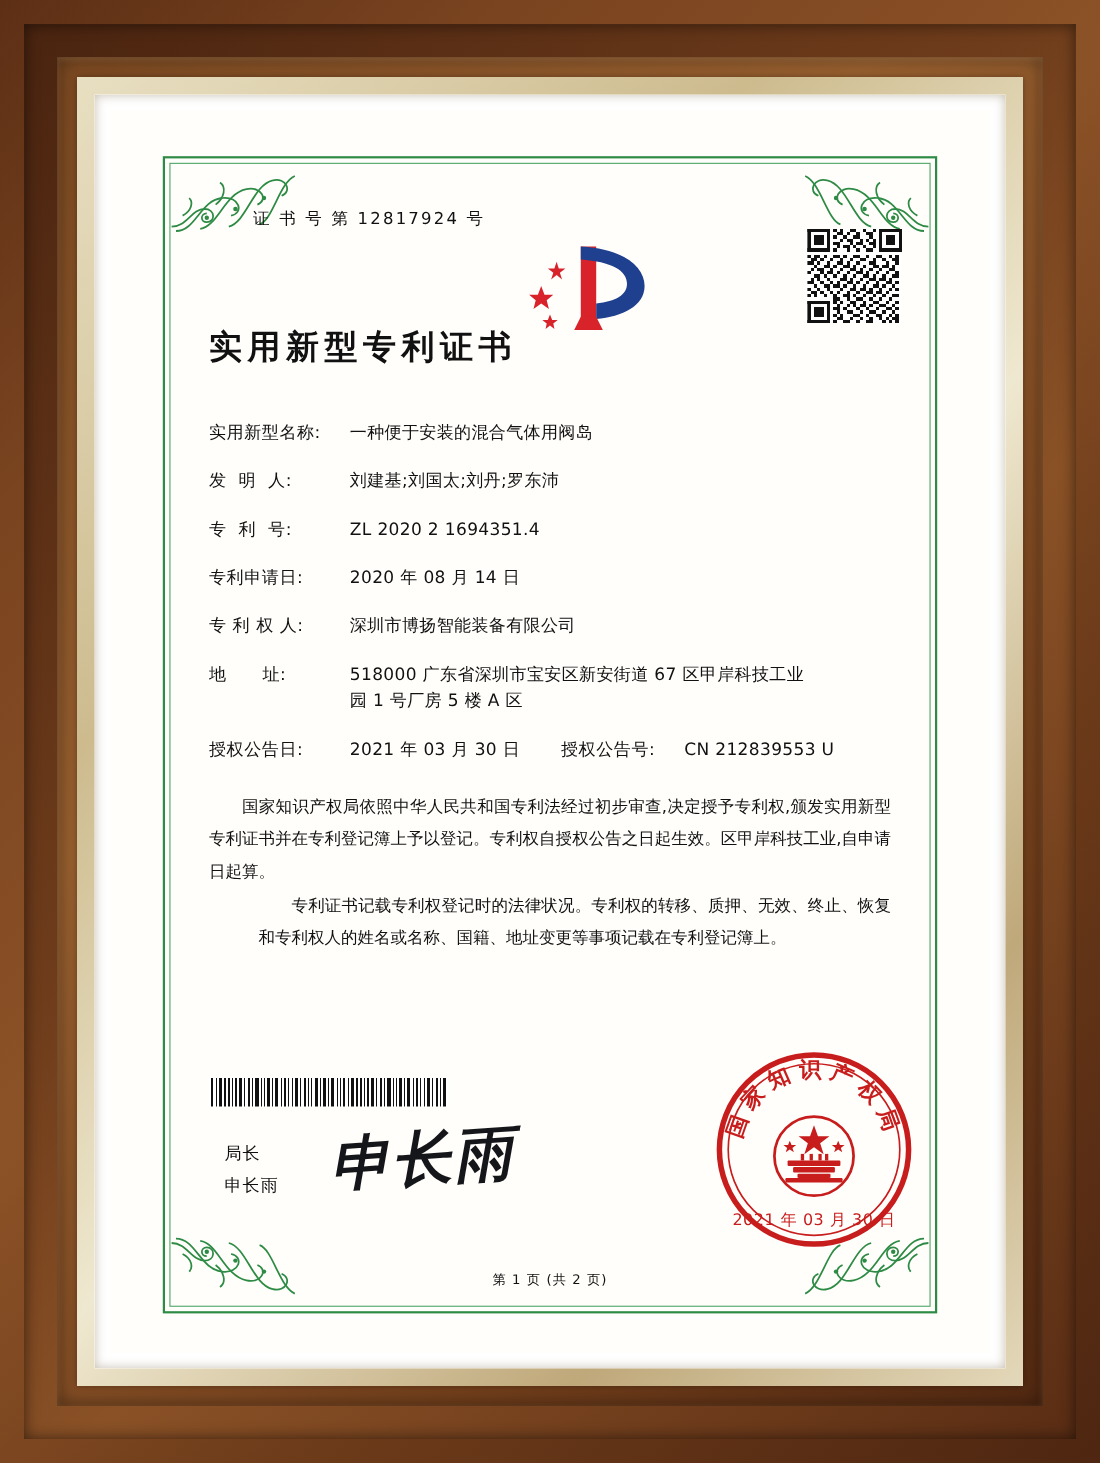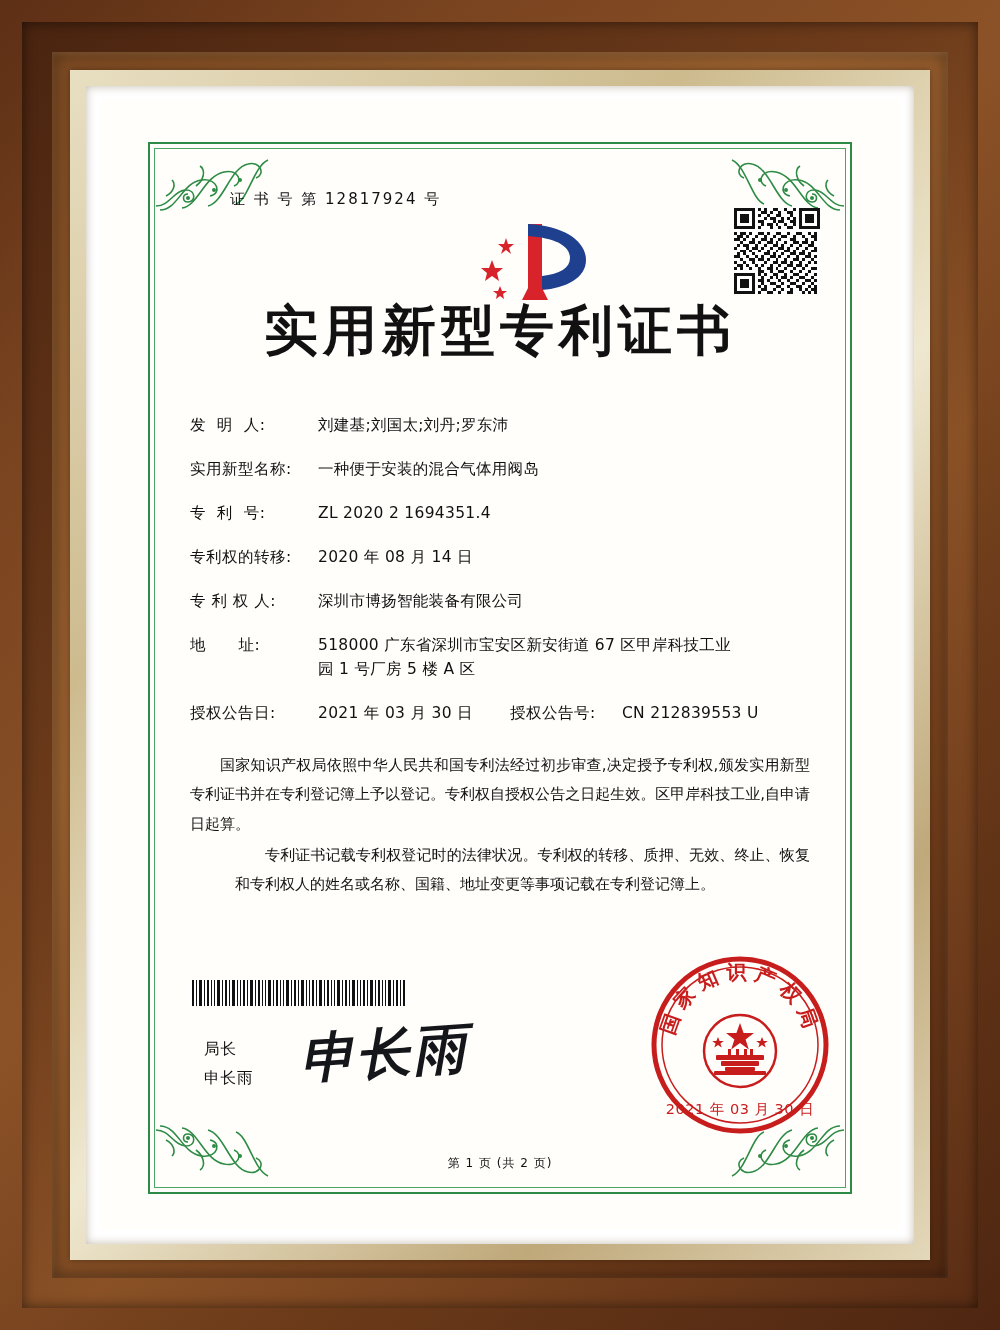--- a/index.html
+++ b/index.html
@@ -102,22 +102,22 @@
   
   .qr {
     position: absolute;
     right: 80px; top: 108px;
     width: 86px; height: 86px;
   }
   .qr svg { display:block; }
 
   .title {
     margin-top: 86px;
-    text-align: center;
-    font-size: 54px;
+    text-align: left;
+    font-size: 30px;
     font-weight: bold;
     letter-spacing: 5px;
     color: #111;
     font-family: "DejaVu Sans", "Liberation Sans", sans-serif;
   }
 
   .fields {
     margin-top: 45px;
     font-size: 15.5px;
     color: #111;
@@ -548,36 +548,36 @@
 
   <div class="content">
 
     <div class="cert-no">证 书 号 第 12817924 号</div>
 
     <div class="title">实用新型专利证书</div>
 
     <div class="fields">
 
       <div class="field-row">
+        <div class="field-label">实用新型名称:</div>
+        <div class="field-value">一种便于安装的混合气体用阀岛</div>
+      </div>
+
+      <div class="field-row">
         <div class="field-label">发  明  人:</div>
         <div class="field-value">刘建基;刘国太;刘丹;罗东沛</div>
-      </div>
-
-      <div class="field-row">
-        <div class="field-label">实用新型名称:</div>
-        <div class="field-value">一种便于安装的混合气体用阀岛</div>
       </div>
 
       <div class="field-row">
         <div class="field-label">专  利  号:</div>
         <div class="field-value">ZL 2020 2 1694351.4</div>
       </div>
 
       <div class="field-row">
-        <div class="field-label">专利权的转移:</div>
+        <div class="field-label">专利申请日:</div>
         <div class="field-value">2020 年 08 月 14 日</div>
       </div>
 
       <div class="field-row">
         <div class="field-label">专 利 权 人:</div>
         <div class="field-value">深圳市博扬智能装备有限公司</div>
       </div>
 
       <div class="field-row">
         <div class="field-label">地      址:</div>

